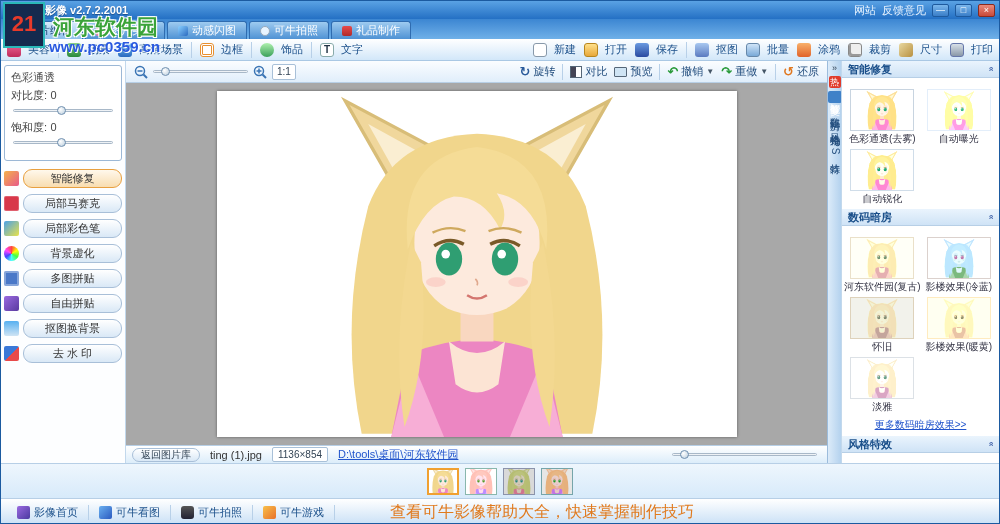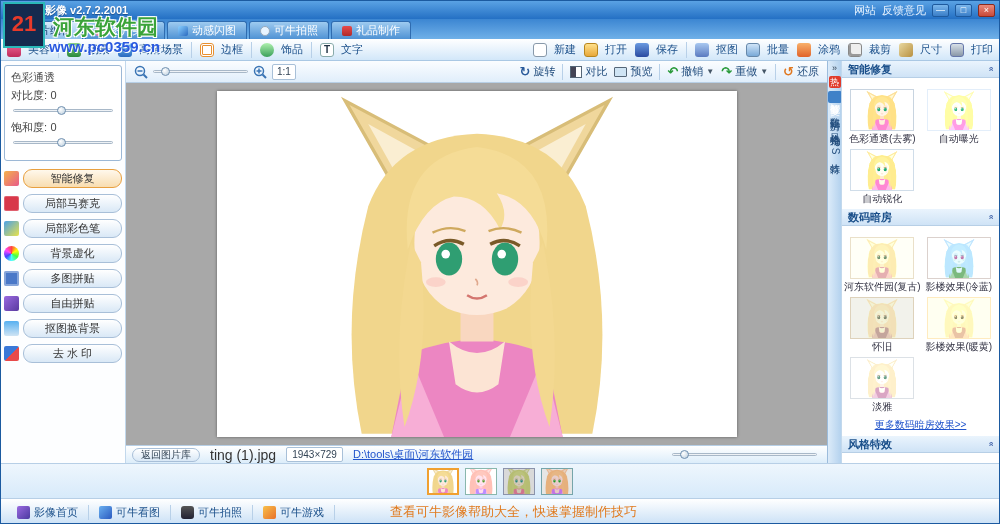--- a/index.html
+++ b/index.html
@@ -92,21 +92,21 @@
 .drop {font-size:8px; color:#456;}
 
 
 .canvas {flex:1; background:#a8a8a8; overflow:hidden;}
 .photo {width:520px; height:346px; margin:8px auto 0; background:#fff; box-shadow:0 0 3px rgba(0,0,0,.45);}
 .photo svg {width:100%; height:100%; display:block;}
 
 
 .status-bar {height:18px; background:linear-gradient(#ffffff,#dcedfa); border-top:1px solid #b7cfe6; display:flex; align-items:center; padding:0 6px; gap:10px;}
 .back-btn {height:14px; border-radius:7px; background:linear-gradient(#fff,#d9e8f6); border:1px solid #a8bfd8; font-size:10px; color:#345; padding:0 8px; line-height:12px; cursor:pointer; white-space:nowrap;}
-.fname {font-size:14px; color:#333; white-space:nowrap;}
+.fname {font-size:11px; color:#333; white-space:nowrap;}
 .dims {border:1px solid #a8c0d8; border-radius:2px; background:#fff; font-size:10px; padding:0 5px; line-height:13px; color:#345; white-space:nowrap;}
 .path-link {font-size:11px; color:#2255cc; text-decoration:underline; cursor:pointer; white-space:nowrap;}
 .status-slider {margin-left:auto; position:relative; width:145px; height:3px; background:#eef2f6; border:1px solid #a8b8c8; border-radius:2px; margin-right:4px;}
 
 
 .strip-top {font-size:9px; color:#345; cursor:pointer;}
 .hot-badge {width:12px; height:12px; background:#e03a2a; color:#fff; font-size:9px; line-height:12px; text-align:center; border-radius:2px;}
 .vtab {writing-mode:vertical-rl; font-size:10px; color:#234e7e; padding:4px 0; letter-spacing:1px; cursor:pointer; border-radius:2px;}
 .vtab.active {background:#3f81c8; color:#fff;}
 
@@ -144,21 +144,21 @@
 .b4 {filter:saturate(1.5) hue-rotate(-30deg) brightness(.9);}
 
 
 .bottom-bar {height:27px; background:linear-gradient(#ffffff,#c9e0f6); border-top:1px solid #b7cfe6; display:flex; align-items:center; padding:0 6px;}
 .bb-link {display:flex; align-items:center; gap:4px; color:#1a4f8a; font-size:11px; padding:0 10px; border-right:1px solid #b8d0e8; cursor:pointer; white-space:nowrap;}
 .bb-ico {width:13px; height:13px; border-radius:2px;}
 .bico1 {background:linear-gradient(135deg,#9a6ae0,#4a3aa0);}
 .bico2 {background:linear-gradient(135deg,#6ab0f0,#2a5ac0);}
 .bico3 {background:linear-gradient(#555,#223); border-radius:3px;}
 .bico4 {background:linear-gradient(135deg,#f8c04a,#e8702a);}
-.help-text {margin-left:55px; color:#e07a1e; font-size:13px; white-space:nowrap;}
+.help-text {margin-left:55px; color:#e07a1e; font-size:16px; white-space:nowrap;}
 
 
 .watermark {position:absolute; left:0; top:0; z-index:60; pointer-events:none;}
 .wm-logo {position:absolute; left:2px; top:1px; width:42px; height:46px; background:#152a4e; color:#e83a2a; font-weight:bold; font-size:22px; text-align:center; line-height:40px; border:2px solid #2ab8b8;}
 .wm-name {position:absolute; left:52px; top:12px; font-size:21px; font-weight:bold; color:#3aa33a; text-shadow:1px 1px 0 #fff,-1px -1px 0 #fff,1px -1px 0 #fff,-1px 1px 0 #fff; white-space:nowrap;}
 .wm-url {position:absolute; left:48px; top:37px; font-size:15px; font-weight:bold; color:#2a5ae0; text-shadow:1px 1px 0 #fff; white-space:nowrap;}
 </style>
 </head>
 <body>
 
@@ -410,21 +410,21 @@
         <div class="photo">
           <svg viewBox="0 0 200 210" preserveAspectRatio="xMidYMid meet">
               <use href="#girl-art"></use>
             </svg>
         </div>
       </div>
 
       <div class="status-bar">
         <button class="back-btn">返回图片库</button>
         <span class="fname">ting (1).jpg</span>
-        <span class="dims">1943×729</span>
+        <span class="dims">1136×854</span>
         <a class="path-link">D:\tools\桌面\河东软件园</a>
         <div class="status-slider">
             <span class="sthumb" style="left:5%"></span>
           </div>
       </div>
     </div>
 
     <div class="side-strip">
       <span class="strip-top">»</span>
       <span class="hot-badge">热</span>

